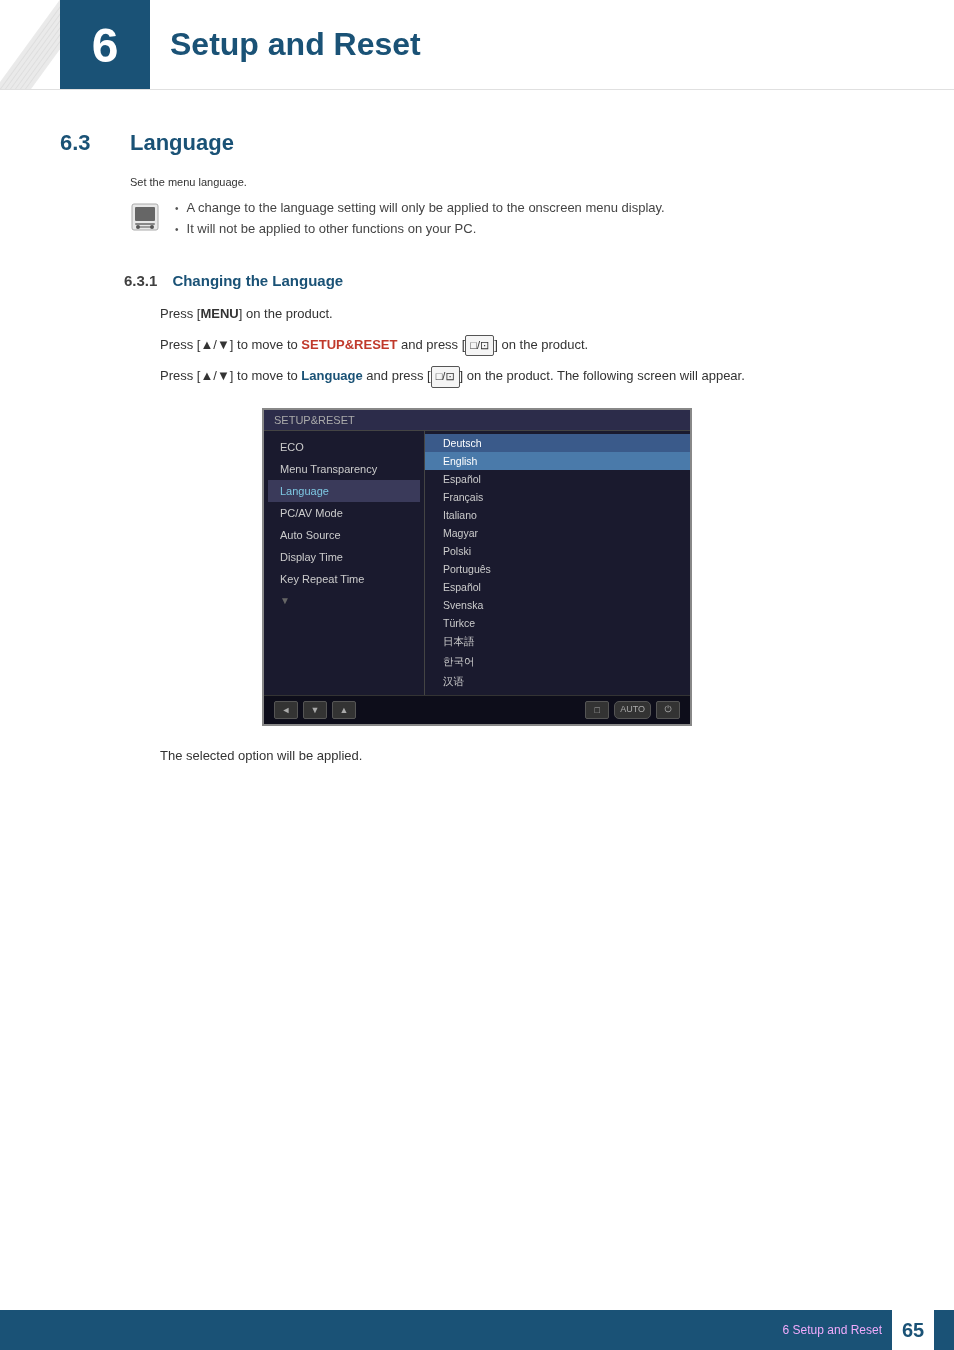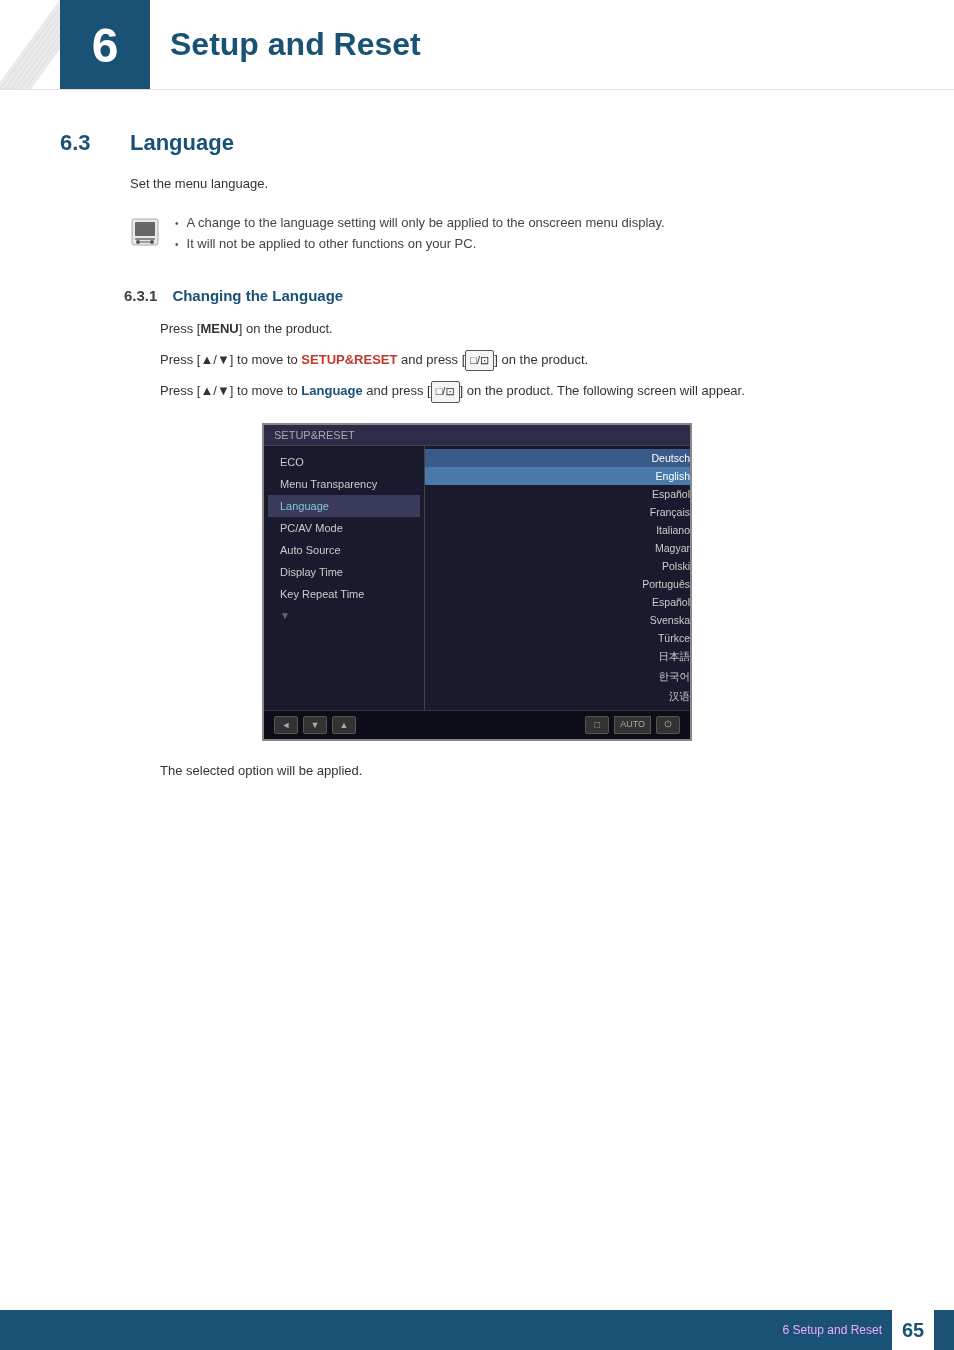--- a/index.html
+++ b/index.html
@@ -88,23 +88,23 @@
     }
 
     .section-title {
       font-size: 22px;
       font-weight: bold;
       color: #1a5276;
     }
 
     .section-description {
       margin-left: 70px;
-      margin-bottom: 24px;
+      margin-bottom: 12px;
       color: #333;
-      font-size: 13px;
+      font-size: 11px;
     }
 
     
     .note-box {
       display: flex;
       margin-left: 70px;
       margin-bottom: 30px;
       align-items: flex-start;
     }
 
@@ -248,24 +248,23 @@
     }
 
     .monitor-right-panel {
       flex: 1;
       background: #1a1a2e;
       border-left: 1px solid #444;
       padding: 3px 0;
     }
 
     .lang-option {
-      padding: 3px 0;
+      padding: 3px 18px;
       color: #ccc;
       font-size: 10.5px;
-      text-align: right;
     }
 
     .lang-option.selected-lang {
       background: #3a5a8a;
       color: #fff;
     }
 
     .lang-option.highlighted {
       background: #4a7aaa;
       color: #fff;
@@ -295,21 +294,21 @@
       color: #aaa;
       font-size: 9px;
       display: flex;
       align-items: center;
       justify-content: center;
     }
 
     .monitor-btn-auto {
       background: #333;
       border: 1px solid #555;
-      border-radius: 0;
+      border-radius: 5px;
       color: #aaa;
       font-size: 9px;
       padding: 2px 5px;
     }
 
     
     .page-footer {
       position: absolute;
       bottom: 0;
       left: 0;

